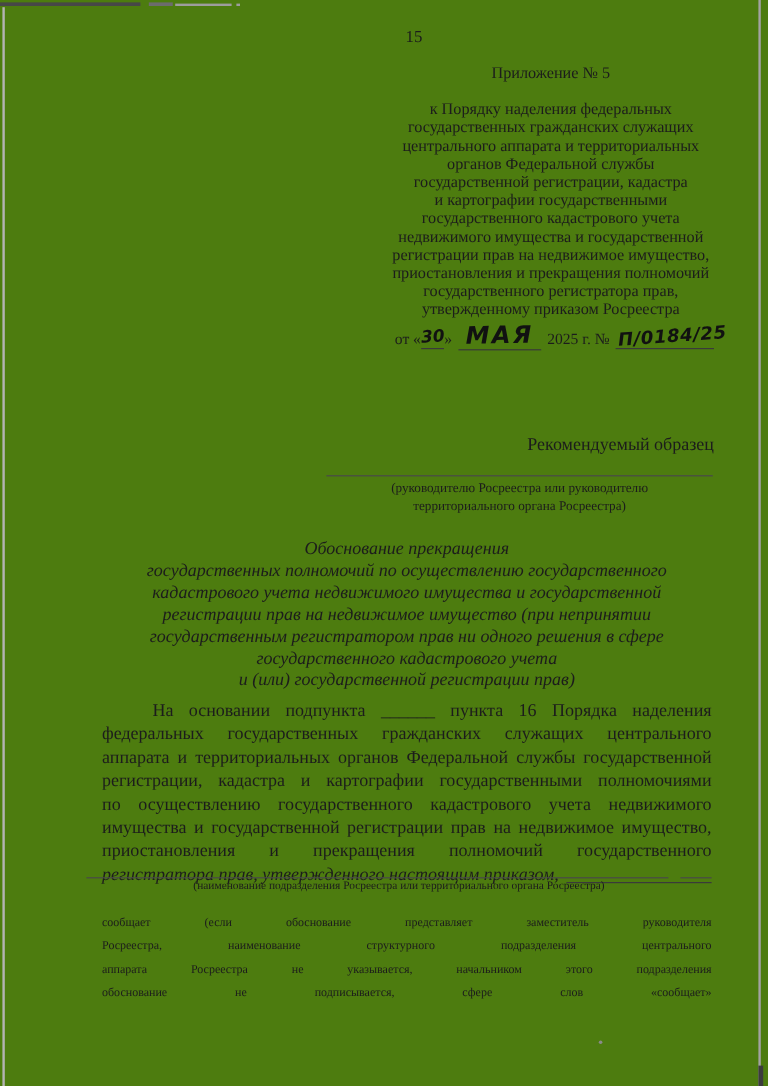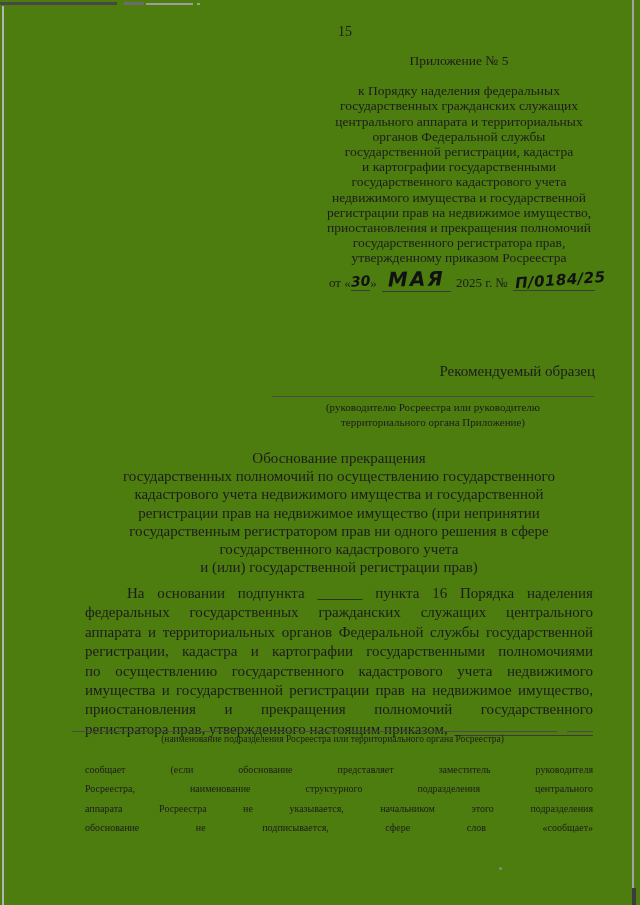--- a/index.html
+++ b/index.html
@@ -63,31 +63,31 @@
   .addressee {
     position:absolute; top:396px; left:272px; width:322px;
     text-align:center;
   }
   .addressee-rule { border-top:1.6px solid #4a4a4a; height:0; margin-bottom:3px; }
   .addressee-caption { font-size:11px; line-height:15px; }
 
   
   .doc-title {
     position:absolute; top:449px; left:85px; width:508px;
-    text-align:center; font-size:15px; line-height:18.2px;
+    text-align:center; font-size:15px; line-height:18.2px;font-style:italic;
   }
 
   
   .body-par {
     position:absolute; top:584px; left:85px; width:508px;
     font-size:15px; line-height:19.4px;
   }
   .jline { text-align:justify; text-align-last:justify; white-space:normal; }
   .jline-indent { padding-left:42px; }
-  .line-flex { display:flex; align-items:flex-end; }
+  .line-flex { display:flex; align-items:flex-end;font-style:italic; }
   .line-flex .text { white-space:nowrap; }
   .fill-underline { flex:1; border-bottom:1.3px solid #3a3a3a; margin-bottom:3px; margin-left:6px; }
 
   
   .subdivision {
     position:absolute; top:731px; left:72px; width:521px;
     text-align:center;
   }
   .subdivision-rule { display:flex; height:0; margin-bottom:2px; }
   .subdivision-rule .seg-a { width:93%; border-top:1.6px solid #4a4a4a; }
@@ -146,21 +146,21 @@
         <span class="hand hand-number">П/0184/25</span>
       </span>
     </div>
   </div>
 
   <div class="sample-label">Рекомендуемый образец</div>
 
   <div class="addressee">
     <div class="addressee-rule"></div>
     <div class="addressee-caption">(руководителю Росреестра или руководителю</div>
-    <div class="addressee-caption">территориального органа Приложение)</div>
+    <div class="addressee-caption">территориального органа Росреестра)</div>
   </div>
 
   <div class="doc-title">
     <div>Обоснование прекращения</div>
     <div>государственных полномочий по осуществлению государственного</div>
     <div>кадастрового учета недвижимого имущества и государственной</div>
     <div>регистрации прав на недвижимое имущество (при непринятии</div>
     <div>государственным регистратором прав ни одного решения в сфере</div>
     <div>государственного кадастрового учета</div>
     <div>и (или) государственной регистрации прав)</div>

